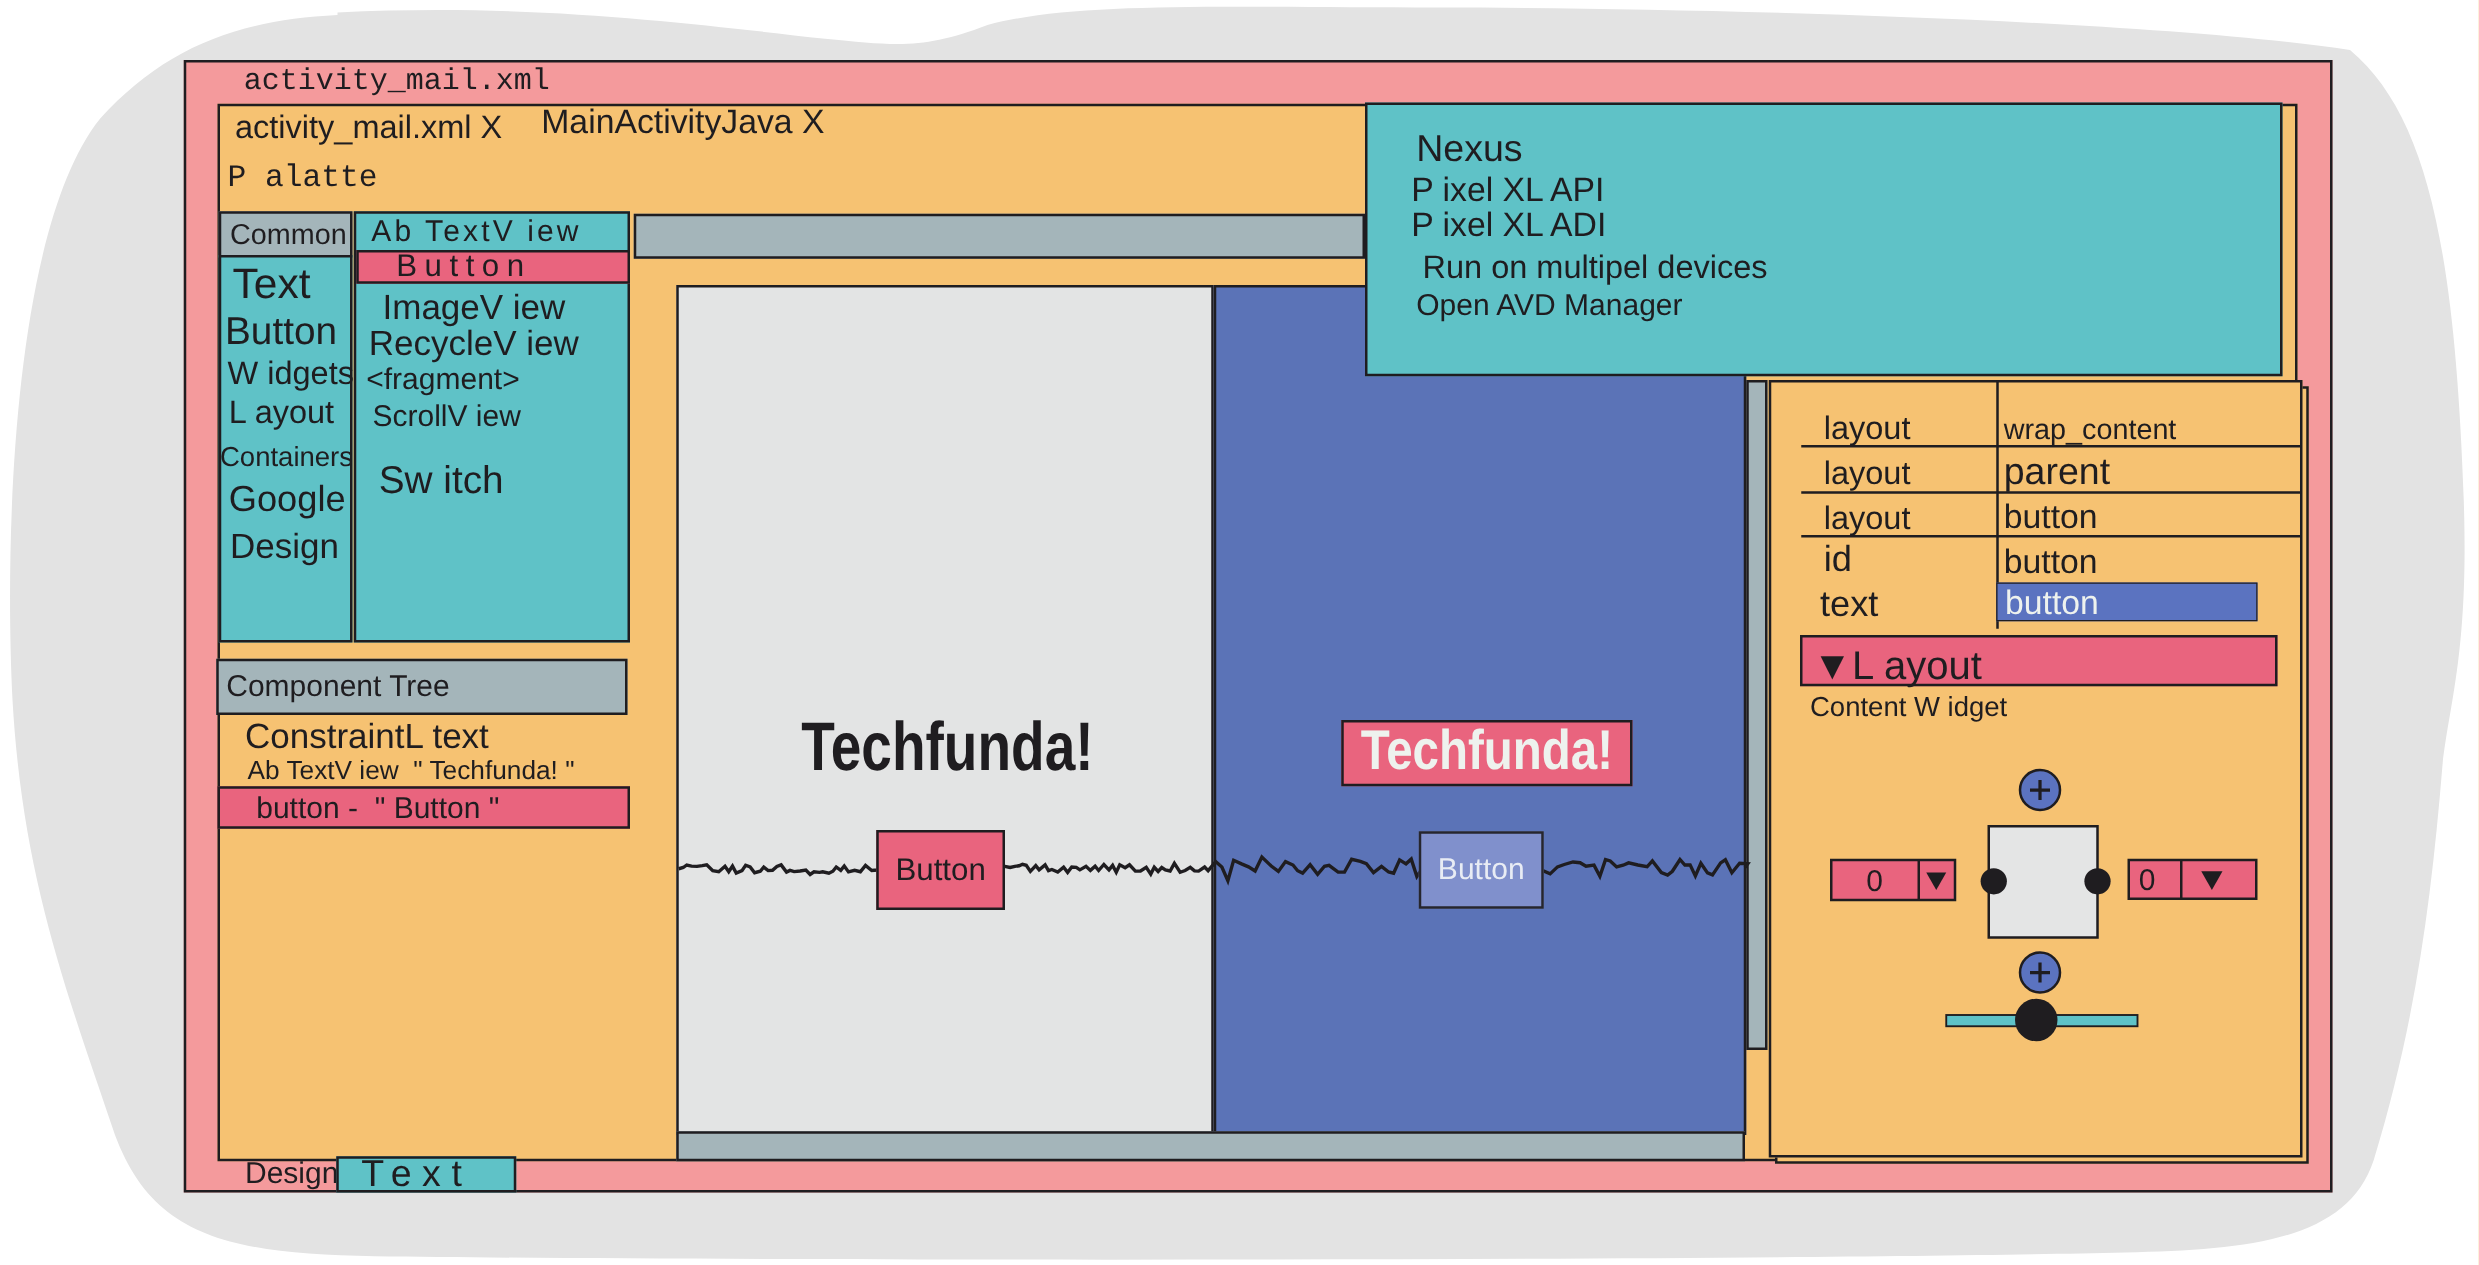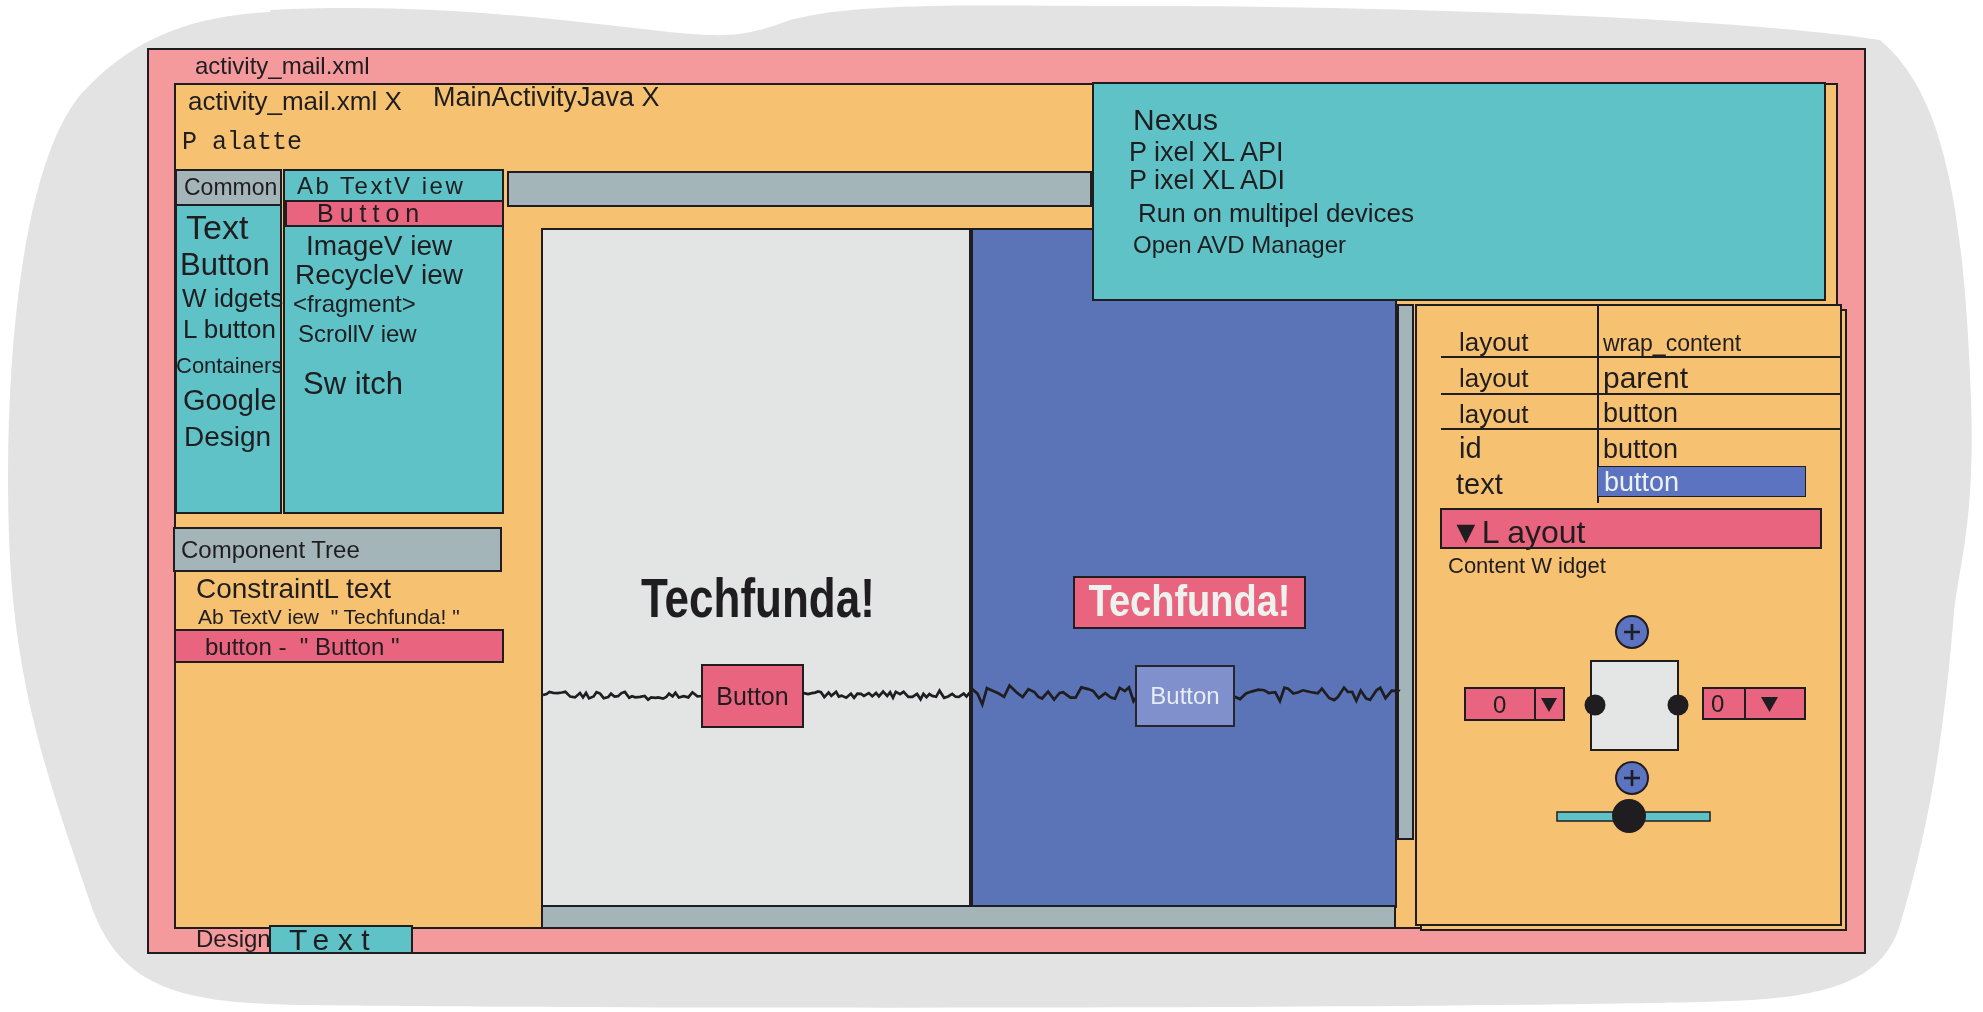--- a/index.html
+++ b/index.html
@@ -13,21 +13,21 @@
 .dpink{background:#e9647e;}
 .gb{background:#a4b5ba;}
 </style>
 </head>
 <body>
 <svg class="abs" style="left:0;top:0" width="1983" height="1012" viewBox="0 0 1983 1012">
  <path fill="#e3e3e3" d="M270,10 C430,2 560,20 660,31 C720,37 740,39 790,20 C860,1 980,6 1150,6 C1360,6 1720,16 1880,40 C1942,92 1964,200 1971,400 C1975,520 1960,560 1954,612 C1945,722 1932,820 1899,928 C1878,992 1800,1000 1700,1002 C1400,1009 600,1009 300,1005 C180,1003 122,988 92,908 C52,790 18,700 10,560 C3,420 12,180 80,95 C132,38 190,16 270,12 Z"></path>
 </svg>
 
 <div class="abs pink bd" style="left:147px;top:48px;width:1719px;height:906px;"></div>
-<div class="abs" style="left:195px;top:52px;font-size:24px;">activity_mail.xml</div>
+<div class="abs" style="left:195px;top:52px;font-size:24px;font-family:Liberation Mono, monospace;">activity_mail.xml</div>
 
 <div class="abs orange bd" style="left:174px;top:83px;width:1664px;height:846px;"></div>
 <div class="abs" style="left:188px;top:86px;font-size:26px;">activity_mail.xml X</div>
 <div class="abs" style="left:433px;top:82px;font-size:27px;">MainActivityJava X</div>
 <div class="abs" style="left:182px;top:128px;font-size:25px;font-family:Liberation Mono, monospace;">P alatte</div>
 
 <div class="abs gb bd" style="left:507px;top:171px;width:585px;height:36px;"></div>
 
 <div class="abs bd" style="left:541px;top:228px;width:430px;height:680px;background:#e3e4e4;"></div>
 <div class="abs bd" style="left:971px;top:228px;width:426px;height:680px;background:#5b73b7;"></div>
@@ -43,21 +43,21 @@
 
 <div class="abs dpink bd" style="left:1073px;top:576px;width:233px;height:53px;color:#eef2ee;font-size:38px;text-align:center;line-height:48px;font-weight:bold;"><span style="display:inline-block;transform:scaleY(1.18);transform-origin:50% 60%;">Techfunda!</span></div>
 <div class="abs bd" style="left:1135px;top:665px;width:100px;height:62px;background:#8090cc;border-color:#26262e;color:#e8ecf4;font-size:24px;text-align:center;line-height:58px;">Button</div>
 
 <div class="abs gb bd" style="left:175px;top:169px;width:107px;height:37px;"></div>
 <div class="abs" style="left:184px;top:174px;font-size:23px;text-align:right;">Common</div>
 <div class="abs teal bd" style="left:175px;top:204px;width:107px;height:310px;"></div>
 <div class="abs" style="left:186px;top:208px;font-size:34px;">Text</div>
 <div class="abs" style="left:180px;top:247px;font-size:31px;">Button</div>
 <div class="abs" style="left:182px;top:283px;font-size:26px;">W idgets</div>
-<div class="abs" style="left:183px;top:314px;font-size:26px;">L button</div>
+<div class="abs" style="left:183px;top:314px;font-size:26px;">L ayout</div>
 <div class="abs" style="left:176px;top:353px;font-size:22px;">Containers</div>
 <div class="abs" style="left:183px;top:384px;font-size:29px;">Google</div>
 <div class="abs" style="left:184px;top:421px;font-size:28px;">Design</div>
 
 <div class="abs teal bd" style="left:283px;top:169px;width:221px;height:345px;"></div>
 <div class="abs" style="left:297px;top:172px;font-size:24px;letter-spacing:2.5px;">Ab TextV iew</div>
 <div class="abs dpink bd" style="left:285px;top:200px;width:219px;height:27px;"></div>
 <div class="abs" style="left:317px;top:199px;font-size:25px;letter-spacing:6px;">Button</div>
 <div class="abs" style="left:306px;top:230px;font-size:28px;">ImageV iew</div>
 <div class="abs" style="left:295px;top:259px;font-size:28px;">RecycleV iew</div>

